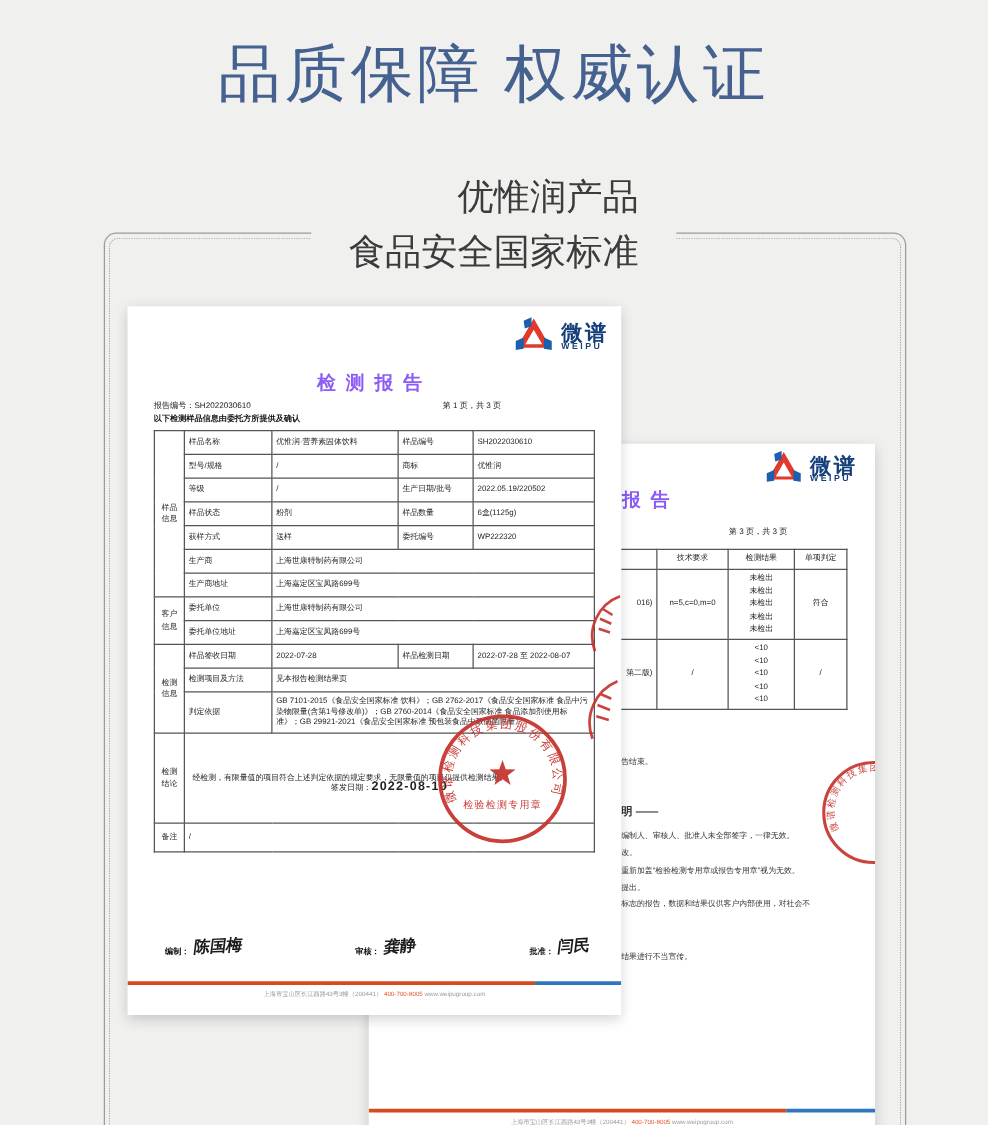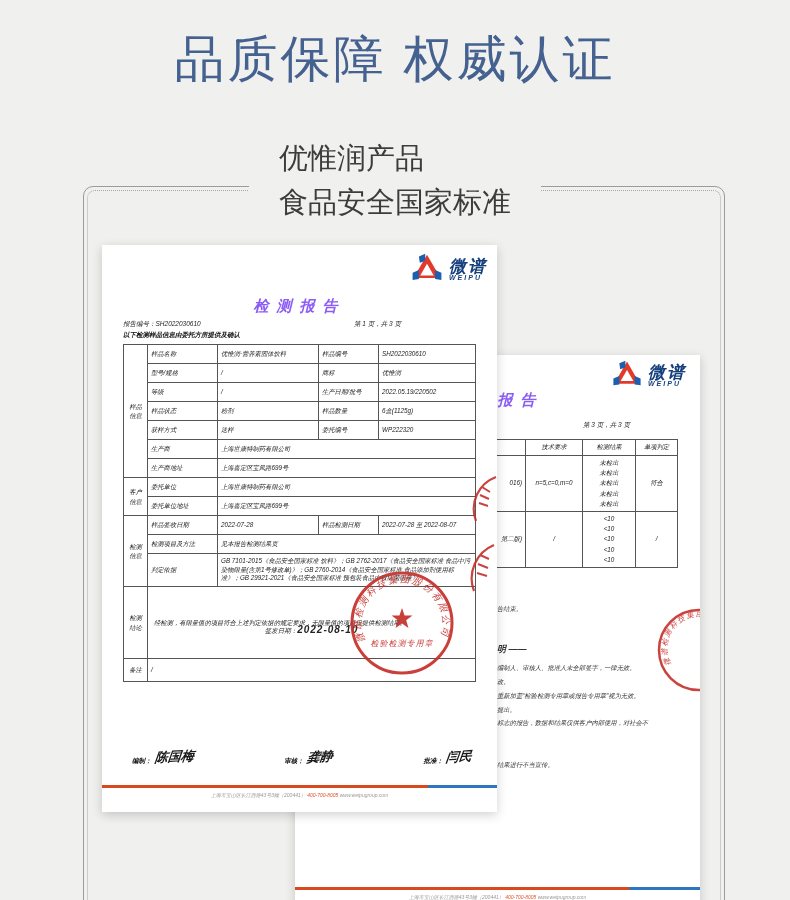--- a/index.html
+++ b/index.html
@@ -9,34 +9,34 @@
     font-family:"Liberation Sans", sans-serif;
     color:#222;
   }
   
   .page-title{
     position:absolute;top:26px;left:0;width:790px;text-align:center;
     font-size:50px;font-weight:normal;color:#44618f;letter-spacing:3px;z-index:2;
   }
   .page-subtitle{
     position:absolute;top:136px;left:50%;transform:translateX(-50%);
-    text-align:left;font-size:29px;line-height:44px;color:#3c3c3c;
+    text-align:right;font-size:29px;line-height:44px;color:#3c3c3c;
     background:#f0f0ef;padding:0 30px;z-index:2;white-space:nowrap;
   }
   
   .frame-outer{
     position:absolute;left:83px;top:186px;width:640px;height:760px;
     border:1px solid #9b9b9b;border-radius:10px;z-index:1;
   }
   .frame-inner{
     position:absolute;left:87px;top:190px;width:632px;height:752px;
     border:1px dotted #a5a5a5;border-radius:8px;z-index:1;
   }
   
-  .doc{position:absolute;background:#fff;box-shadow:0 3px 10px rgba(0,0,0,.18);font-style:italic;}
+  .doc{position:absolute;background:#fff;box-shadow:0 3px 10px rgba(0,0,0,.18);}
   .doc1{left:102px;top:245px;width:395px;height:567px;z-index:4;overflow:hidden;}
   .doc2{left:295px;top:355px;width:405px;height:560px;z-index:3;overflow:hidden;}
   
   .logo{position:absolute;display:flex;align-items:center;gap:4px;}
   .logo .cn{font-size:17px;font-weight:bold;color:#16407c;letter-spacing:2px;line-height:15px;}
   .logo .en{font-size:7px;font-weight:bold;color:#16407c;letter-spacing:2px;}
   .doc1 .logo{top:7px;right:10px;}
   .doc2 .logo{top:4px;right:14px;}
   
   .report-title{position:absolute;width:100%;text-align:center;font-size:15px;font-weight:bold;

